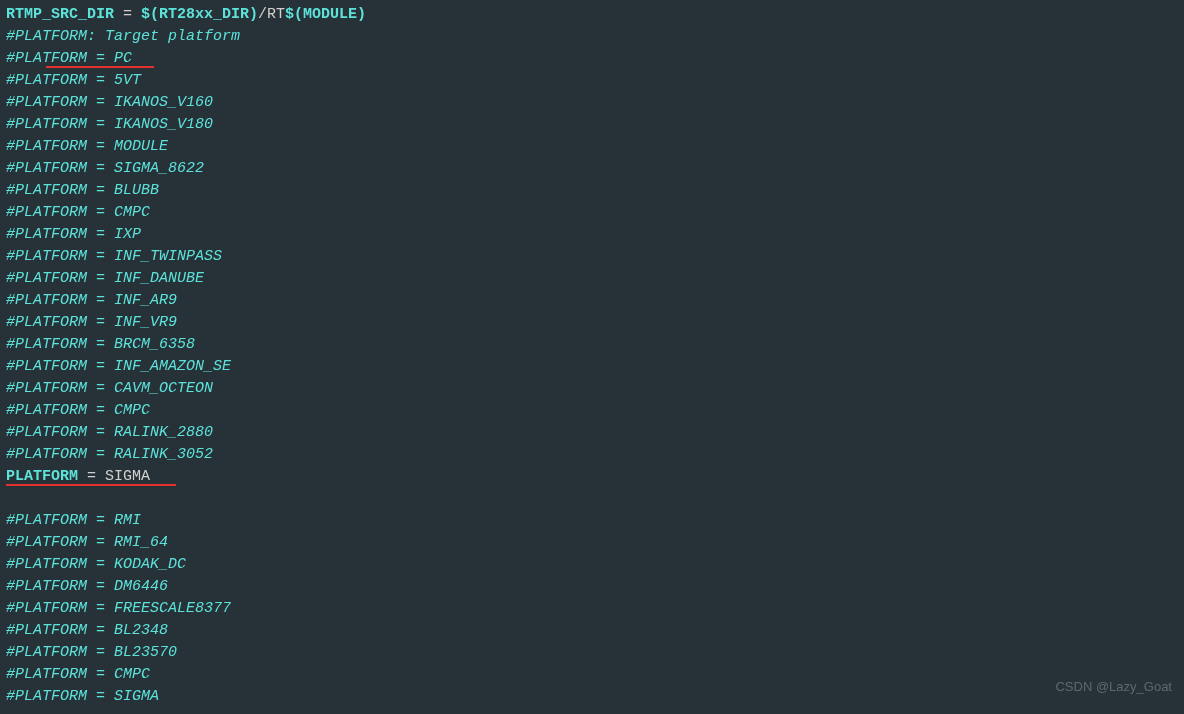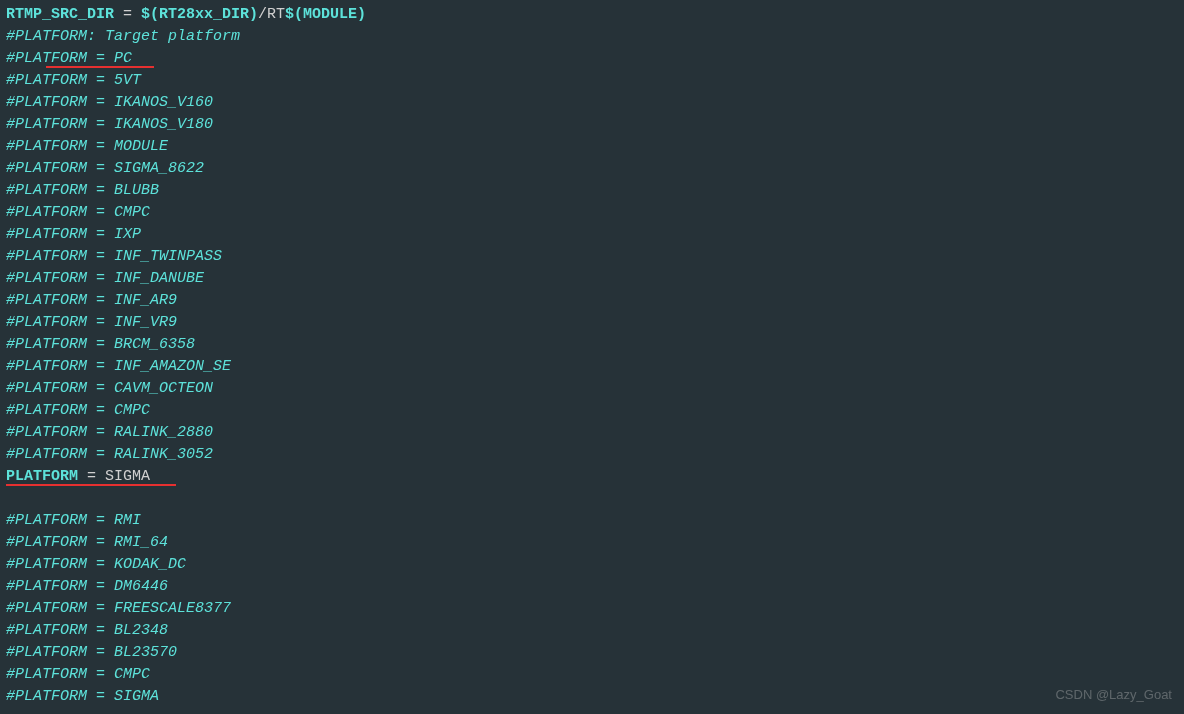--- a/index.html
+++ b/index.html
@@ -35,21 +35,21 @@
     color: #d0d0d0;
   }
   .underline-red {
     position: absolute;
     height: 2px;
     background: #e63030;
     top: 18px;
   }
   .watermark {
     position: absolute;
-    bottom: 8px;
+    bottom: 16px;
     right: 12px;
     color: rgba(200, 200, 200, 0.35);
     font-family: Arial, sans-serif;
     font-size: 13px;
     font-weight: 400;
   }
 </style>
 </head>
 <body>
 

